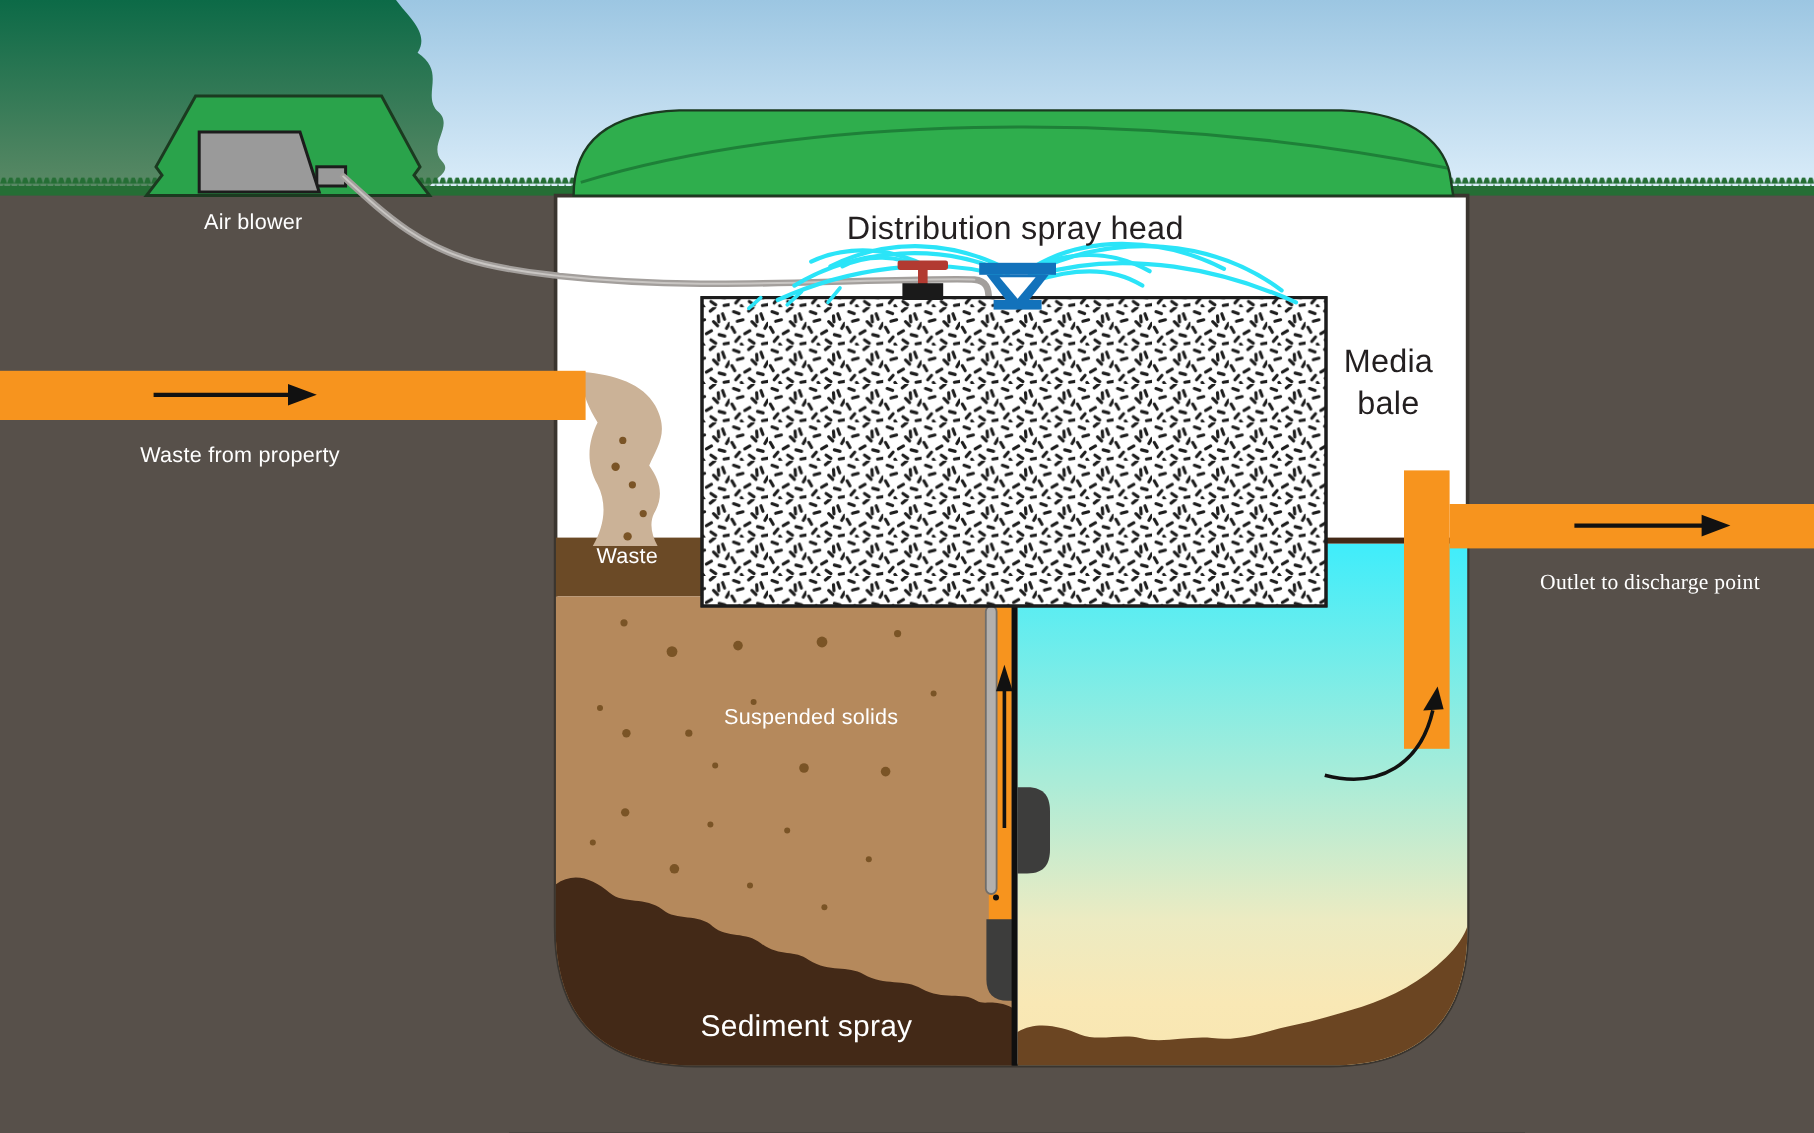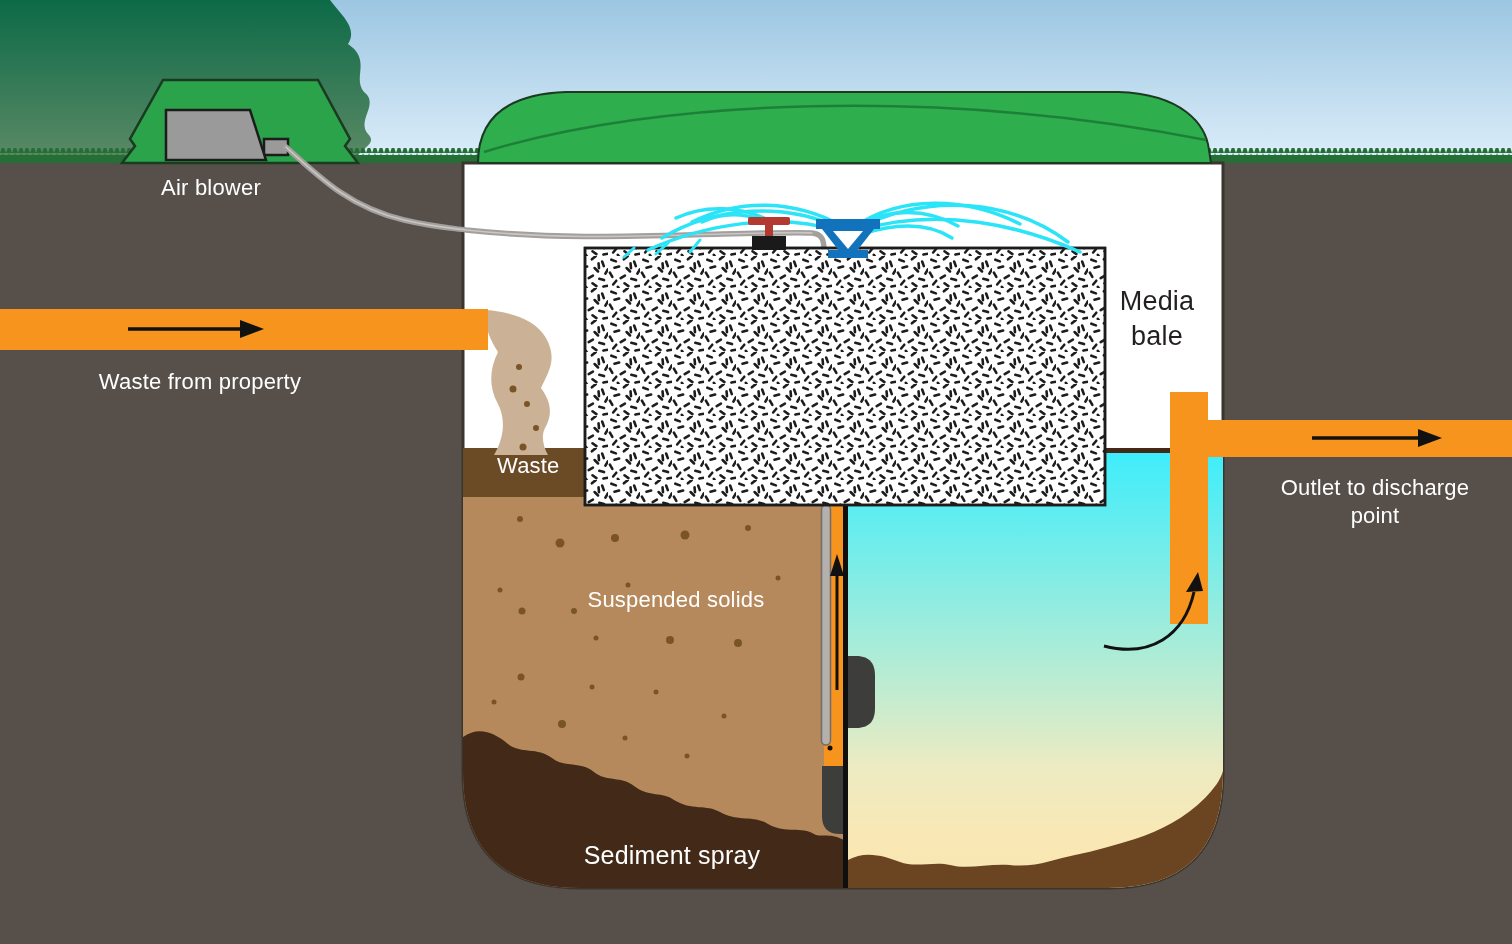--- a/index.html
+++ b/index.html
@@ -3,21 +3,21 @@
 <meta charset="utf-8">
 <style>
   html,body{margin:0;padding:0;background:#222;}
   .stage{
     position:relative;width:1512px;height:944px;overflow:hidden;
     font-family:"Liberation Sans",sans-serif;
     background:var(--c-soil,#57504a);
   }
   .stage svg{position:absolute;left:0;top:0;}
   .lbl{
-    position:absolute;font-size:22px;line-height:1.25;letter-spacing:.2px;
+    position:absolute;font-size:18px;line-height:1.25;letter-spacing:.2px;
     pointer-events:none;white-space:normal;
   }
   .lbl.white{color:var(--c-text-white,#fff);}
   .lbl.black{color:var(--c-text-black,#231f20);}
   .center{text-align:center;}
 </style>
 </head>
 <body>
 
 <div class="stage">
@@ -196,18 +196,19 @@
   </g>
 
   <g>
     <path d="M478 163 C478 114 512 94 566 92 L1118 92 C1182 94 1206 124 1209 150 L1211 163 Z" style="fill:var(--c-lid-green,#2fae4d);stroke:var(--c-outline-green,#1b3a20);stroke-width:2"></path>
     <path d="M484 152 C660 98 942 88 1206 140" fill="none" style="stroke:var(--c-lid-arc,#1e8038)" stroke-width="2.5"></path>
   </g>
 </svg>
 
 <div class="lbl white center" style="left:111px;top:174px;width:200px;">Air blower</div>
 <div class="lbl white center" style="left:60px;top:368px;width:280px;">Waste from property</div>
+<div class="lbl black center" style="left:646px;top:174px;width:400px;font-size:27px;">Distribution spray head</div>
 <div class="lbl black" style="left:1112px;top:284px;width:90px;font-size:27px;line-height:1.3;text-align:center;">Media bale</div>
 <div class="lbl white" style="left:497px;top:452px;">Waste</div>
 <div class="lbl white center" style="left:526px;top:586px;width:300px;">Suspended solids</div>
 <div class="lbl white center" style="left:542px;top:840px;width:260px;font-size:25px;">Sediment spray</div>
-<div class="lbl white center" style="left:1270px;top:474px;width:210px;">Outlet to discharge point</div>
+<div class="lbl white center" style="left:1270px;top:474px;width:210px;font-family:Liberation Serif, serif;">Outlet to discharge point</div>
 </div>
 
 </body></html>

